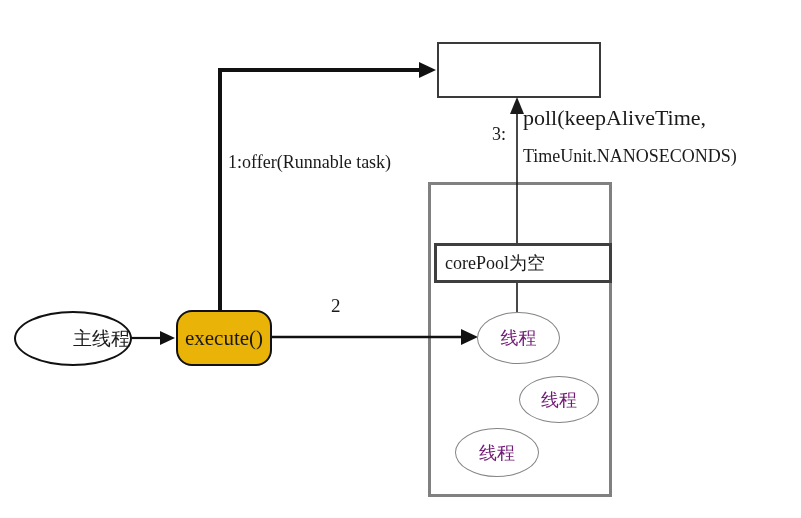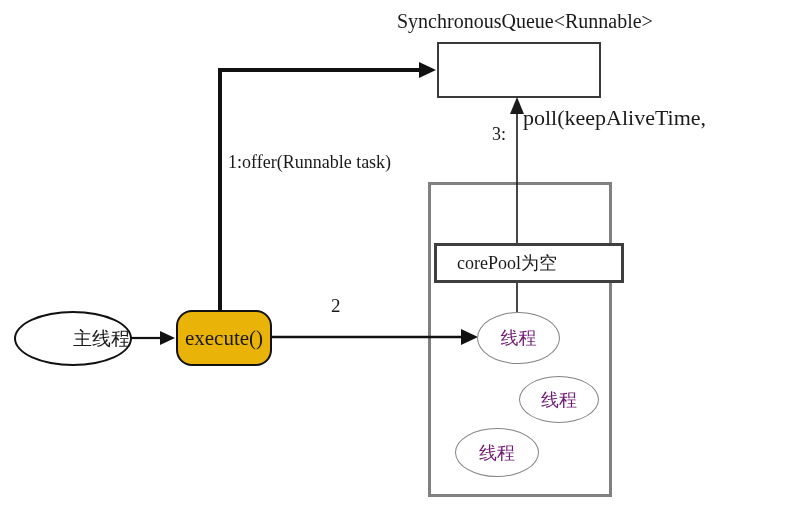--- a/index.html
+++ b/index.html
@@ -41,21 +41,21 @@
     left: 438px; top: 199px;
     font-size: 19px;
   }
   #core-pool-box {
     left: 434px; top: 243px;
     width: 164px; height: 34px;
     border: 3px solid #3f3f3f;
     background: #ffffff;
     display: flex;
     align-items: center;
-    padding-left: 20px;
+    padding-left: 8px;
     font-size: 18px;
   }
   .thread-ellipse {
     border: 1.4px solid #848484;
     border-radius: 50%;
     background: #ffffff;
     display: flex;
     align-items: center;
     justify-content: center;
     font-size: 18px;
@@ -113,21 +113,20 @@
     <line x1="130" y1="338" x2="161" y2="338" stroke="#111111" stroke-width="2.2"></line>
     <polygon points="175,338 160,331 160,345" fill="#111111"></polygon>
 
     <line x1="270" y1="337" x2="463" y2="337" stroke="#111111" stroke-width="2.6"></line>
     <polygon points="478,337 461,329 461,345" fill="#111111"></polygon>
 
     <line x1="517" y1="312" x2="517" y2="109" stroke="#1a1a1a" stroke-width="1.6"></line>
     <polygon points="517,97 510,114 524,114" fill="#1a1a1a"></polygon>
   </svg>
 
-  <div class="abs label" id="title">SynchronousQueue&lt;Runnable&gt;</div>
 
 
   <div class="abs" id="core-pool-box">
     <span class="label">corePool为空</span>
   </div>
 
   <div class="abs thread-ellipse" id="thread-1">
     <span class="label">线程</span>
   </div>
   <div class="abs thread-ellipse" id="thread-2">
@@ -142,14 +141,15 @@
   </div>
 
   <div class="abs" id="execute-box">
     <span class="label">execute()</span>
   </div>
 
   <div class="abs label" id="offer-label">1:offer(Runnable task)</div>
   <div class="abs label" id="step2-label">2</div>
   <div class="abs label" id="step3-label">3:</div>
   <div class="abs label" id="poll-line1">poll(keepAliveTime,</div>
+  <div class="abs label" id="poll-line2">TimeUnit.NANOSECONDS)</div>
 
 </div>
 
 </body></html>

